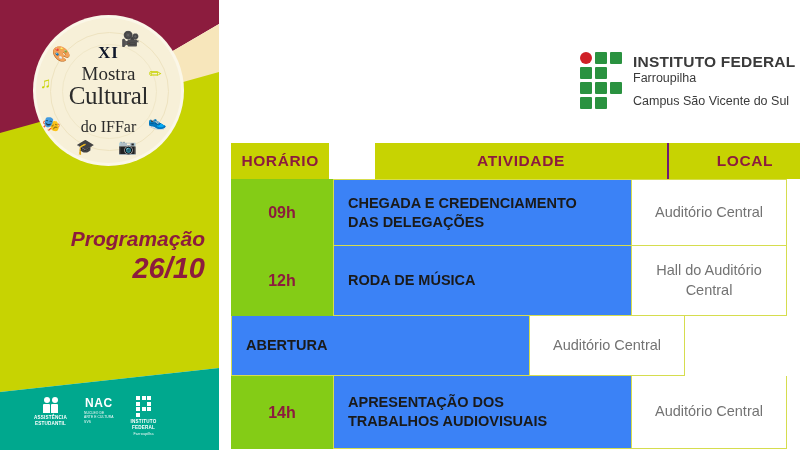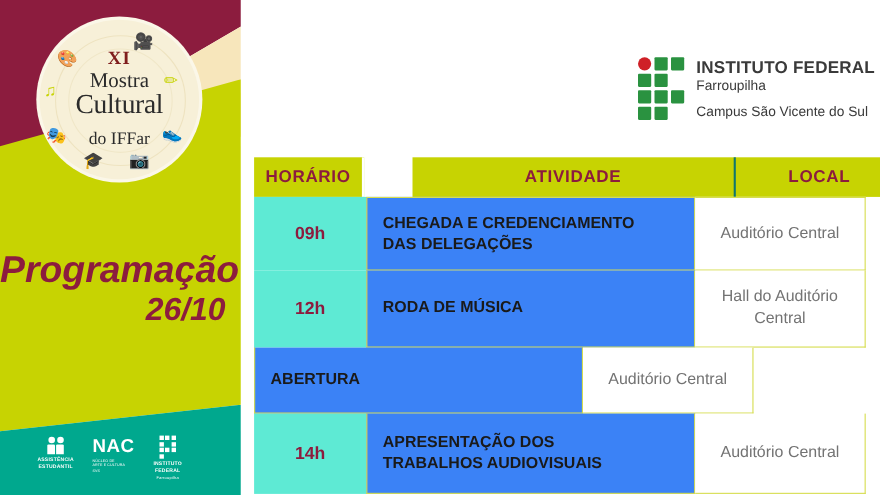--- a/index.html
+++ b/index.html
@@ -88,21 +88,21 @@
     position: absolute;
     left: 0; top: 26px;
     width: 145px;
     text-align: center;
     color: #2b2b2b;
     font-family: "Liberation Serif", serif;
     line-height: 1;
   }
   .badge-xi {
     font-size: 17px;
-    color: #7f1d1d;
+    color: #0f172a;
     font-weight: bold;
     letter-spacing: 1px;
   }
   .badge-mostra {
     font-size: 19px;
     margin-top: 3px;
   }
   .badge-cultural {
     font-size: 25px;
     margin-top: 0px;
@@ -119,21 +119,21 @@
     position: absolute;
     left: 0;
     top: 228px;
     width: 205px;
     text-align: right;
     color: #8c1c3e;
     font-weight: bold;
     font-style: italic;
     letter-spacing: 0px;
   }
-  .prog-title { font-size: 34px; line-height: 1.05; }
+  .prog-title { font-size: 21px; line-height: 1.05; }
   .prog-date  { font-size: 29px; line-height: 1.25; }
 
   
   .footer-logos {
     position: absolute;
     left: 34px; top: 396px;
     display: flex;
     align-items: flex-start;
     gap: 17px;
   }
@@ -144,21 +144,21 @@
     font-weight: bold;
     letter-spacing: 0.2px;
     line-height: 1.25;
     margin-top: 2px;
     white-space: pre-line;
   }
   .ae-people { display: flex; align-items: flex-end; justify-content: center; gap: 1px; height: 17px; }
   .ae-p { width: 7px; }
   .ae-head { width: 6px; height: 6px; border-radius: 50%; background: #fff; margin: 0 auto 1px; }
   .ae-body { width: 7px; height: 9px; background: #fff; border-radius: 1px 1px 0 0; }
-  .nac-word { font-size: 17px; font-weight: bold; letter-spacing: 0.5px; }
+  .nac-word { font-size: 12px; font-weight: bold; letter-spacing: 0.5px; }
   .nac-sub { font-size: 3.3px; line-height: 1.35; letter-spacing: .1px; margin-top: 1px; white-space: pre-line; text-align: left; }
   .if-grid-w { display: grid; grid-template-columns: repeat(3, 4px); grid-auto-rows: 4px; gap: 1.6px; justify-content: center; }
   .if-grid-w i { background: #fff; display: block; }
   .if-grid-w i.off { background: transparent; }
 
   
   .if-logo {
     position: absolute;
     left: 580px; top: 52px;
     display: flex;
@@ -184,29 +184,29 @@
   .thead .tc {
     background: #c7d302;
     color: #8c1c3e;
     font-weight: bold;
     font-size: 15.5px;
     letter-spacing: .6px;
     text-align: center;
     padding: 9px 0 9px;
   }
   .thead .tc.time { border-right: 2px solid #ffffff; }
-  .thead .tc.act  { border-right: 2px solid #0f766e; margin-left: 44px; }
+  .thead .tc.act  { border-right: 2px solid #701a75; margin-left: 44px; }
   .tc { box-sizing: border-box; }
   .c-time { width: 102px; }
   .c-act  { width: 299px; }
   .c-loc  { width: 155px; }
 
   .tbody .trow { align-items: stretch; }
   .tbody .c-time {
-    background: #5eead4;
+    background: #84cc16;
     color: #8c1c3e;
     font-weight: bold;
     font-size: 16px;
     display: flex;
     align-items: center;
     justify-content: center;
   }
   .tbody .c-act {
     background: #3b82f6;
     color: #1a1a1a;

